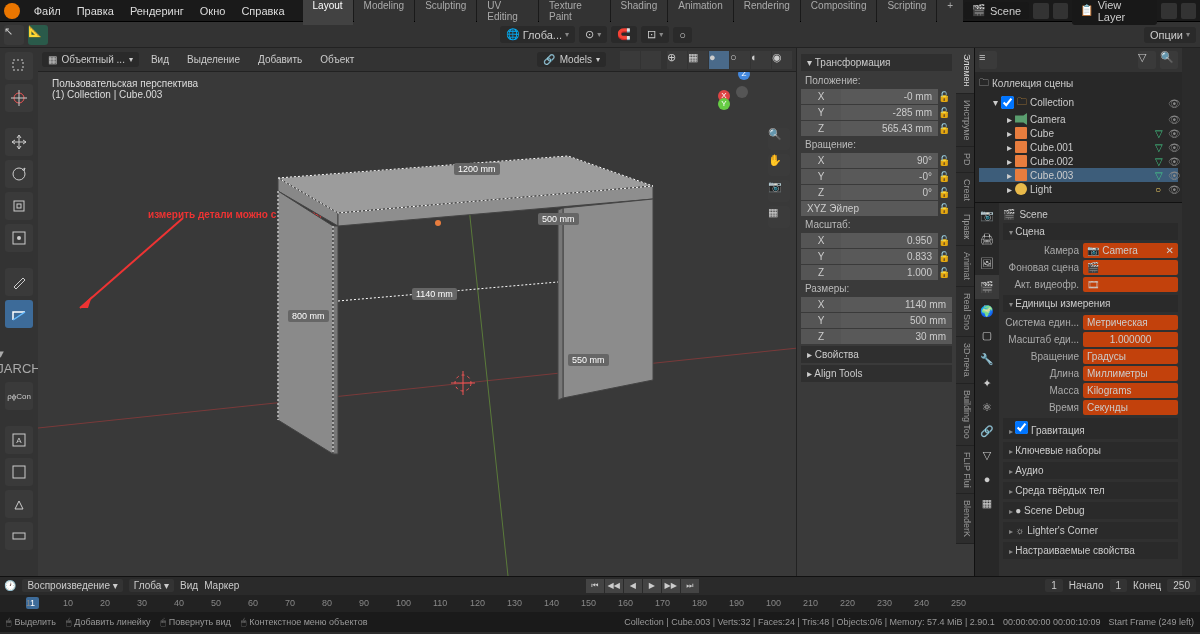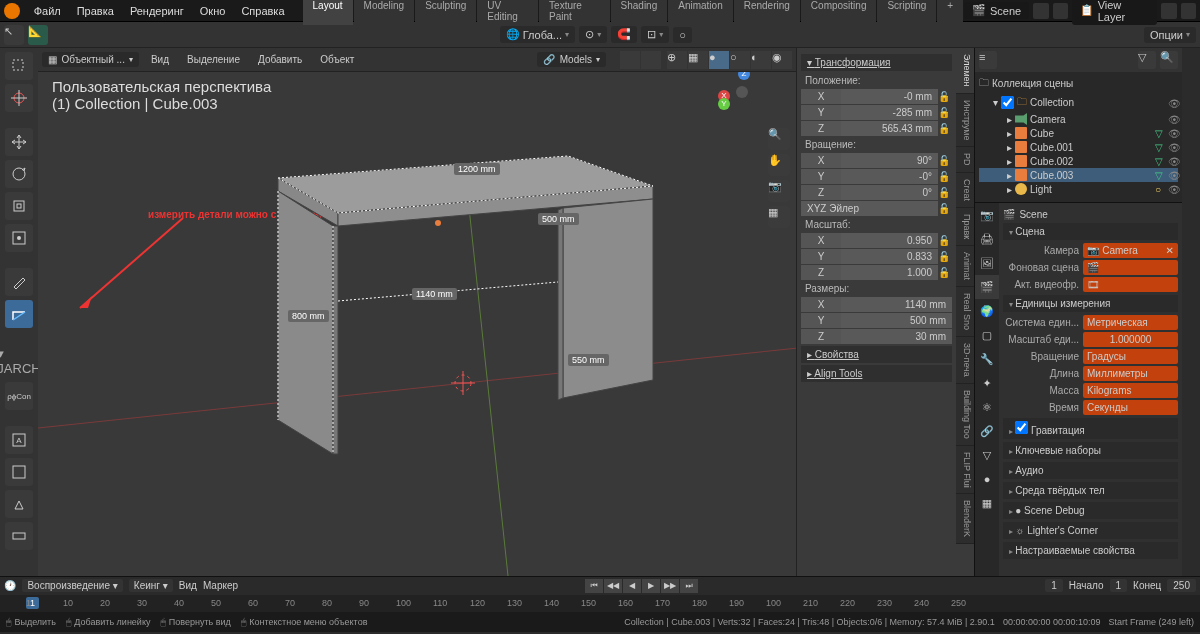--- a/index.html
+++ b/index.html
@@ -35,38 +35,38 @@
 
 
 .leftcol { width:38px; background:#333; display:flex; flex-direction:column; align-items:center; padding-top:4px; gap:4px; }
 .leftcol .tool { width:28px; height:28px; background:#3a3a3a; border-radius:3px; display:flex; align-items:center; justify-content:center; cursor:pointer; }
 .leftcol .tool.active { background:#3d6b99; }
 .leftcol .sep { height:8px; }
 .leftcol .label { font-size:13px; color:#aaa; padding:2px; }
 
 
 .viewport { flex:1; background:#393939; position:relative; overflow:hidden; }
-.viewport .info { position:absolute; top:6px; left:14px; font-size:15px; color:#ddd; }
+.viewport .info { position:absolute; top:6px; left:14px; font-size:10px; color:#ddd; }
 .viewport .gizmo { position:absolute; top:20px; right:28px; width:50px; height:50px; }
 .viewport .gizmo .ball { width:12px; height:12px; border-radius:50%; position:absolute; font-size:8px; color:#fff; text-align:center; line-height:12px; }
 .viewport .vp-icons { position:absolute; top:80px; right:6px; display:flex; flex-direction:column; gap:4px; }
 .viewport .vp-icons .vi { width:22px; height:22px; background:rgba(60,60,60,.7); border-radius:3px; }
 .viewport svg.scene { position:absolute; inset:0; }
 .annotation { position:absolute; color:#e33; font-size:10px; font-weight:bold; line-height:13px; pointer-events:none; }
 .viewport .arrow { position:absolute; pointer-events:none; }
 .dim-label { position:absolute; background:#666; color:#fff; padding:1px 4px; font-size:9px; border-radius:2px; }
 
 
 .rightarea { width:404px; display:flex; }
 .n-panel { width:178px; background:#3a3a3a; border-left:1px solid #222; overflow-y:auto; font-size:10px; position:relative; }
 .n-panel .vtabs { position:absolute; right:0; top:0; width:18px; display:flex; flex-direction:column; }
 .n-panel .vtab { writing-mode:vertical-rl; padding:6px 2px; background:#2d2d2d; border-bottom:1px solid #222; font-size:9px; color:#999; cursor:pointer; }
 .n-panel .vtab.active { background:#3a3a3a; color:#ddd; }
 .n-panel .content { padding:4px; margin-right:18px; }
-.n-panel .section-hdr { background:#2f2f2f; padding:3px 6px; margin:2px 0;text-decoration:underline; }
+.n-panel .section-hdr { background:#2f2f2f; padding:3px 6px; margin:2px 0; }
 .n-panel .row { display:flex; align-items:center; margin:1px 0; }
 .n-panel .row .lbl { width:40px; text-align:center; background:#555; padding:2px; }
 .n-panel .row .val { flex:1; background:#595959; padding:2px 6px; text-align:right; font-size:10px; }
 .n-panel .row .lock { width:14px; text-align:center; }
 .n-panel .sub { padding:2px 4px; color:#bbb; }
 
 .outliner { width:208px; background:#282828; border-left:1px solid #111; display:flex; flex-direction:column; }
 .outliner .hdr { height:24px; background:#333; display:flex; align-items:center; padding:0 4px; gap:4px; }
 .outliner .hdr .ic { width:18px; height:18px; background:#3a3a3a; border-radius:2px; }
 .outliner .tree { flex:0 0 130px; padding:2px 4px; overflow-y:auto; font-size:10px; }
@@ -583,21 +583,21 @@
         </div>
       </div>
     </div>
   </div>
 </div>
 
 <div class="timeline">
   <div class="tl-top">
     <span>🕐</span>
     <div class="dd"><span>Воспроизведение</span> ▾</div>
-    <div class="dd"><span>Кеинг</span> ▾</div>
+    <div class="dd"><span>Глоба</span> ▾</div>
     <span>Вид</span>
     <span>Маркер</span>
     <div class="playback">
       <div class="pbtn">⏮</div>
       <div class="pbtn">◀◀</div>
       <div class="pbtn">◀</div>
       <div class="pbtn">▶</div>
       <div class="pbtn">▶▶</div>
       <div class="pbtn">⏭</div>
     </div>

